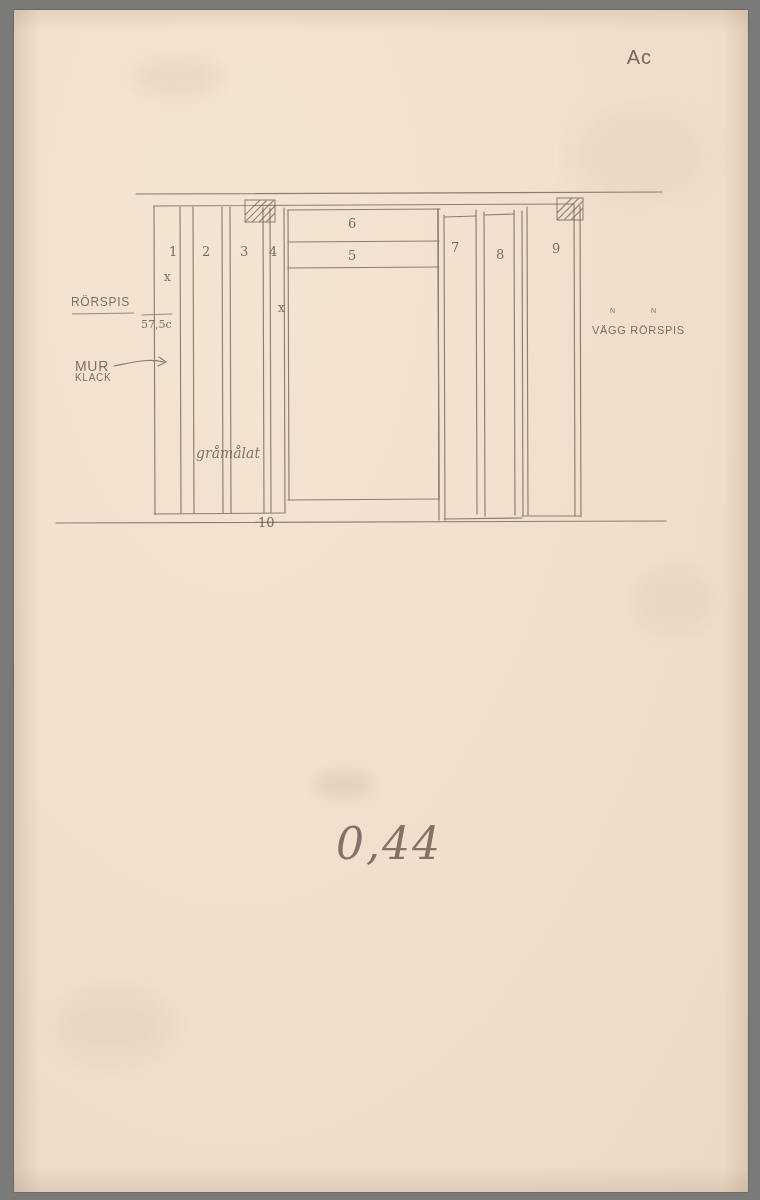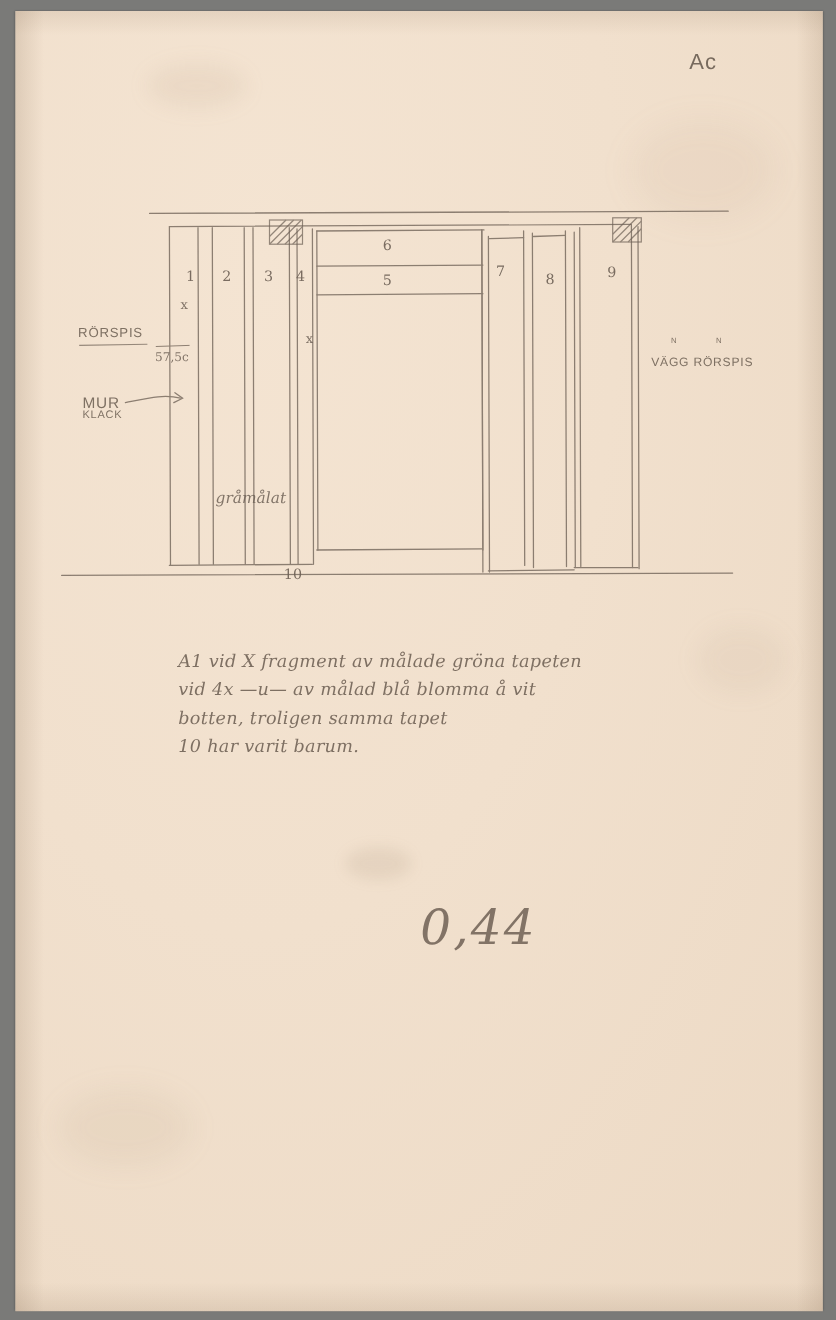--- a/index.html
+++ b/index.html
@@ -118,21 +118,20 @@
   #big-number {
     position: absolute;
     left: 322px;
     top: 808px;
     font-family: "DejaVu Serif", serif;
     font-style: italic;
     font-size: 44px;
     color: #6a5c50;
     opacity: 0.82;
     letter-spacing: 2px;
-    margin-left: 46px;
   }
 </style>
 </head>
 <body>
 
 <div id="page">
 
   <div id="sheet">
 
     <div class="blotch" style="left:120px;top:48px;width:90px;height:40px;background:rgba(170,140,110,0.10);filter:blur(9px);"></div>
@@ -235,23 +234,17 @@
 
     <div class="print" style="left:61px;top:348px;font-size:14px;">MUR</div>
     <div class="print" style="left:61px;top:362px;font-size:10px;">KLACK</div>
 
     <div class="print" style="left:596px;top:297px;font-size:7px;">N</div>
     <div class="print" style="left:637px;top:297px;font-size:7px;">N</div>
     <div class="print" style="left:578px;top:314px;font-size:11px;">VÄGG RÖRSPIS</div>
 
     <div class="hand" style="left:182px;top:435px;font-size:14px;font-style:italic;">gråmålat</div>
 
-    <div id="caption">
-      <span class="line">A1 vid X fragment av målade gröna tapeten</span>
-      <span class="line">vid 4x  —u—  av målad blå blomma å vit</span>
-      <span class="line">botten, troligen samma tapet</span>
-      <span class="line">10 har varit barum.</span>
-    </div>
 
     <div id="big-number">0,44</div>
 
   </div>
 </div>
 
 </body></html>

